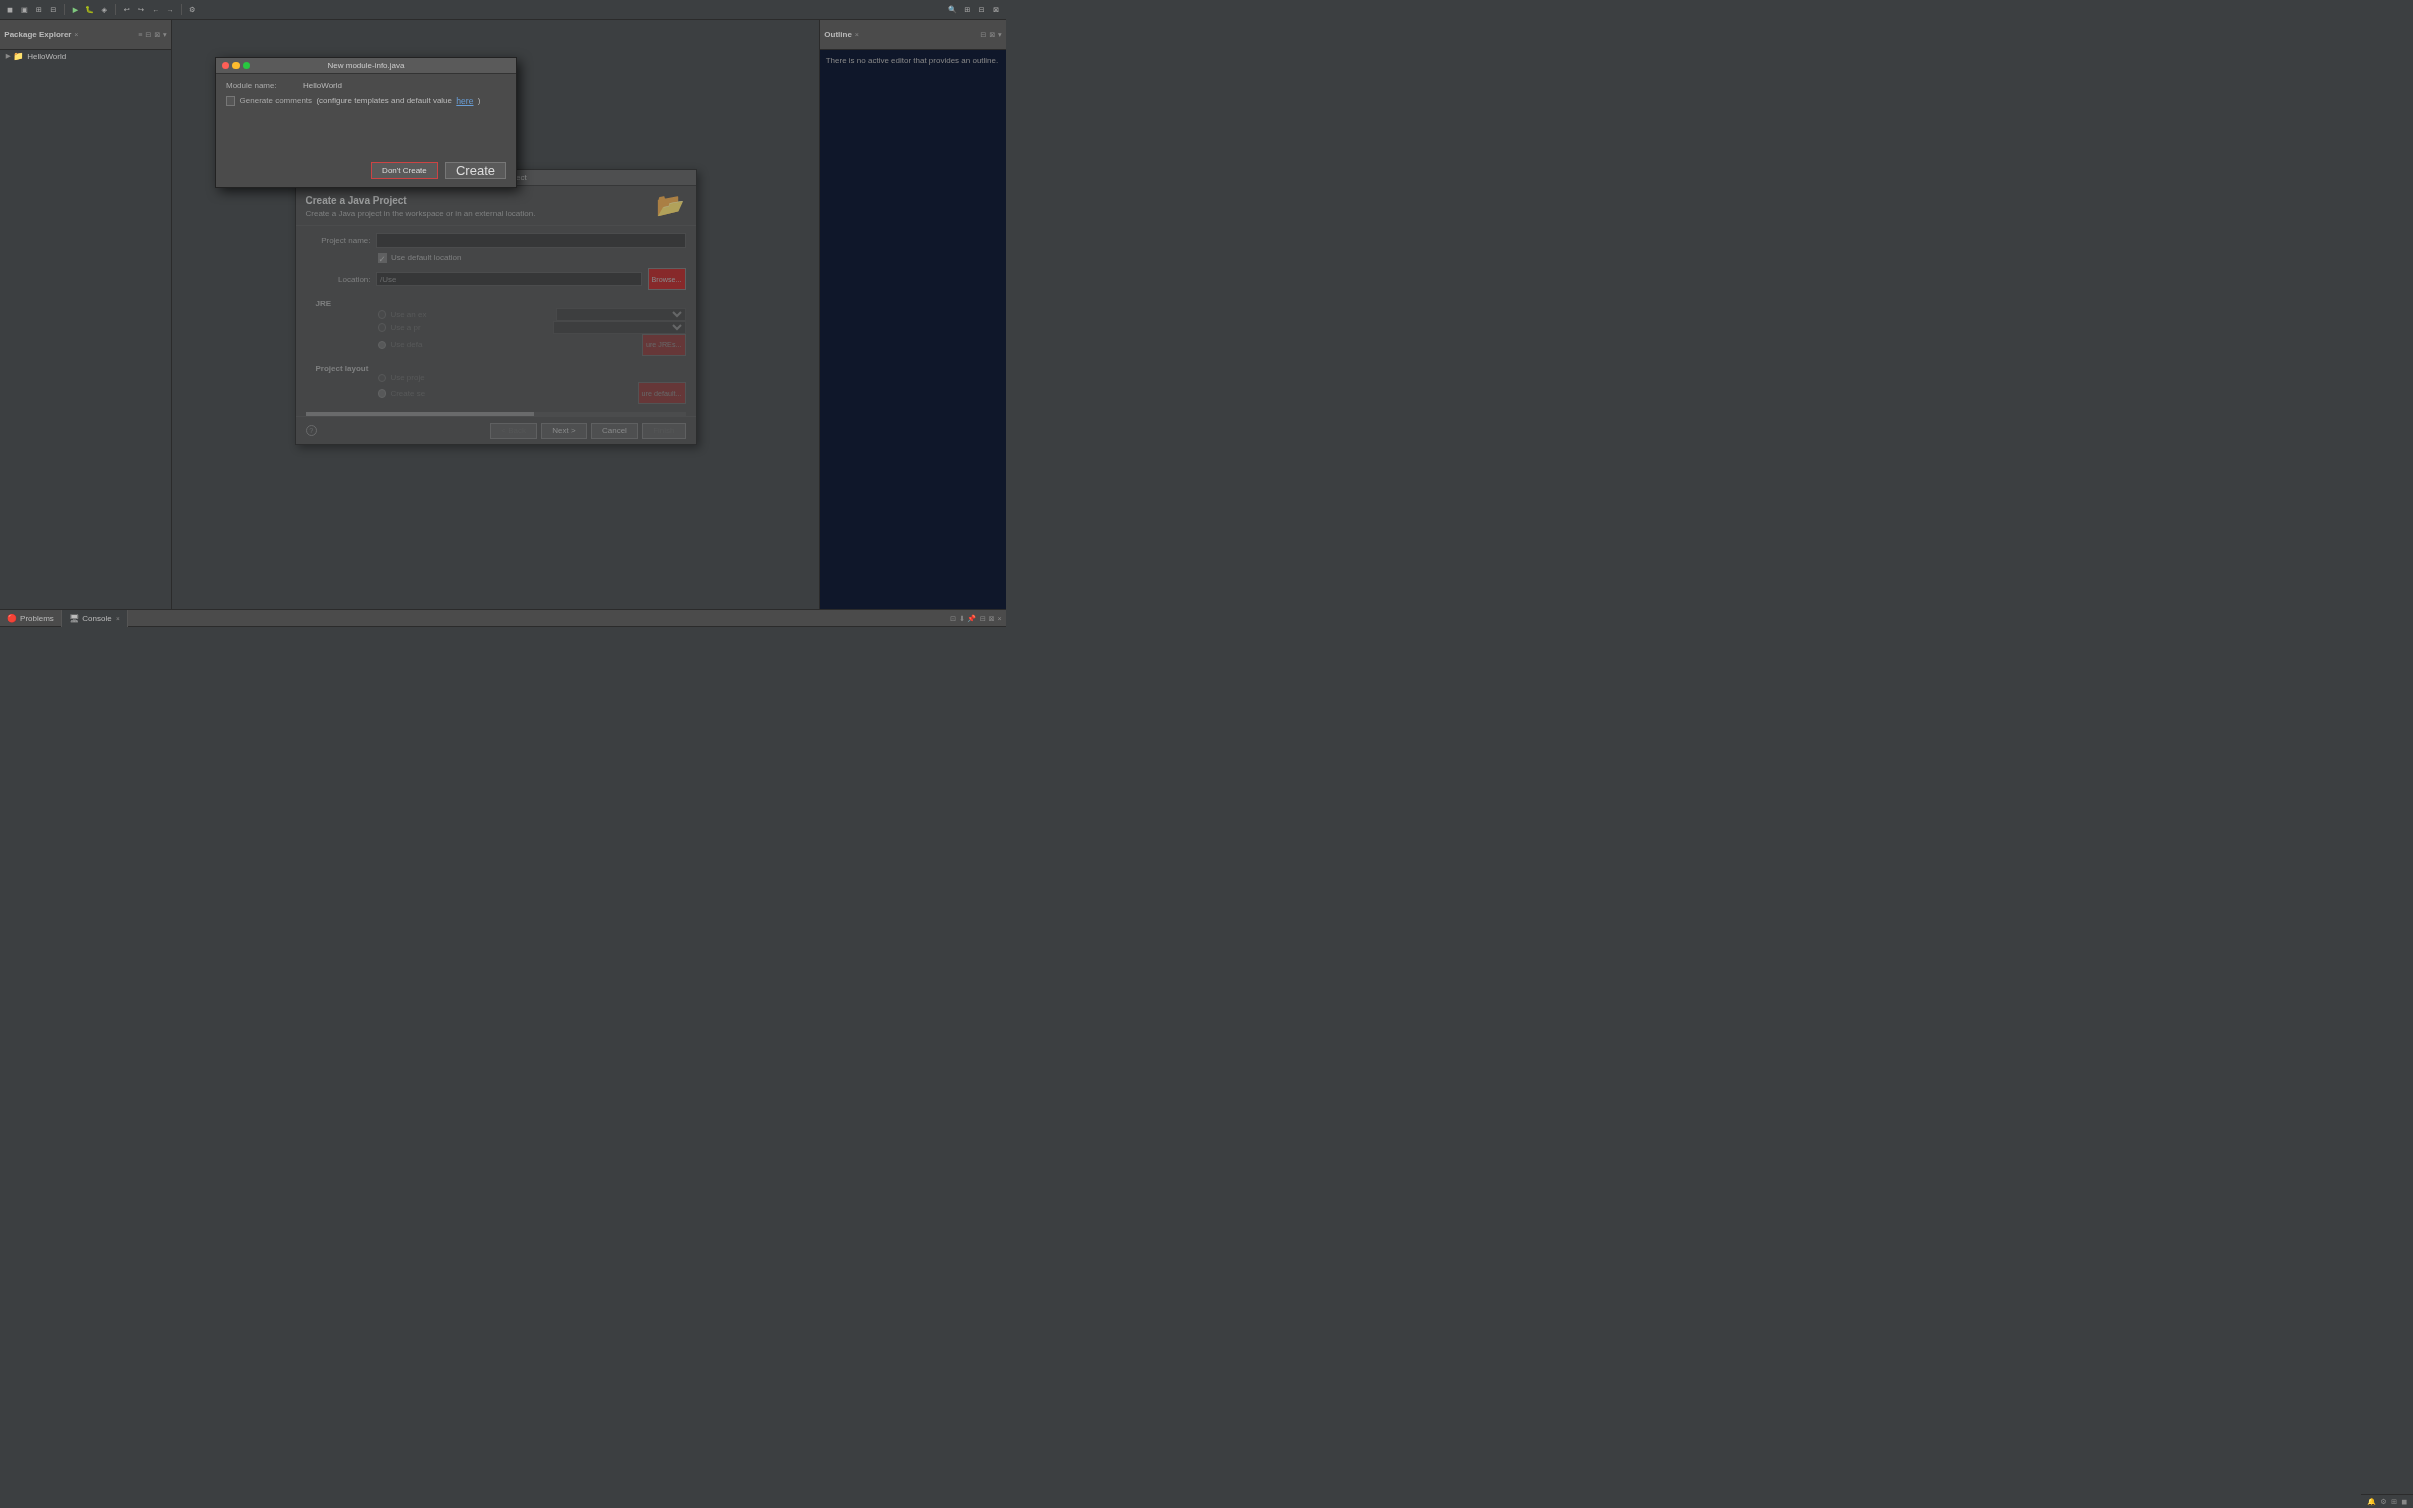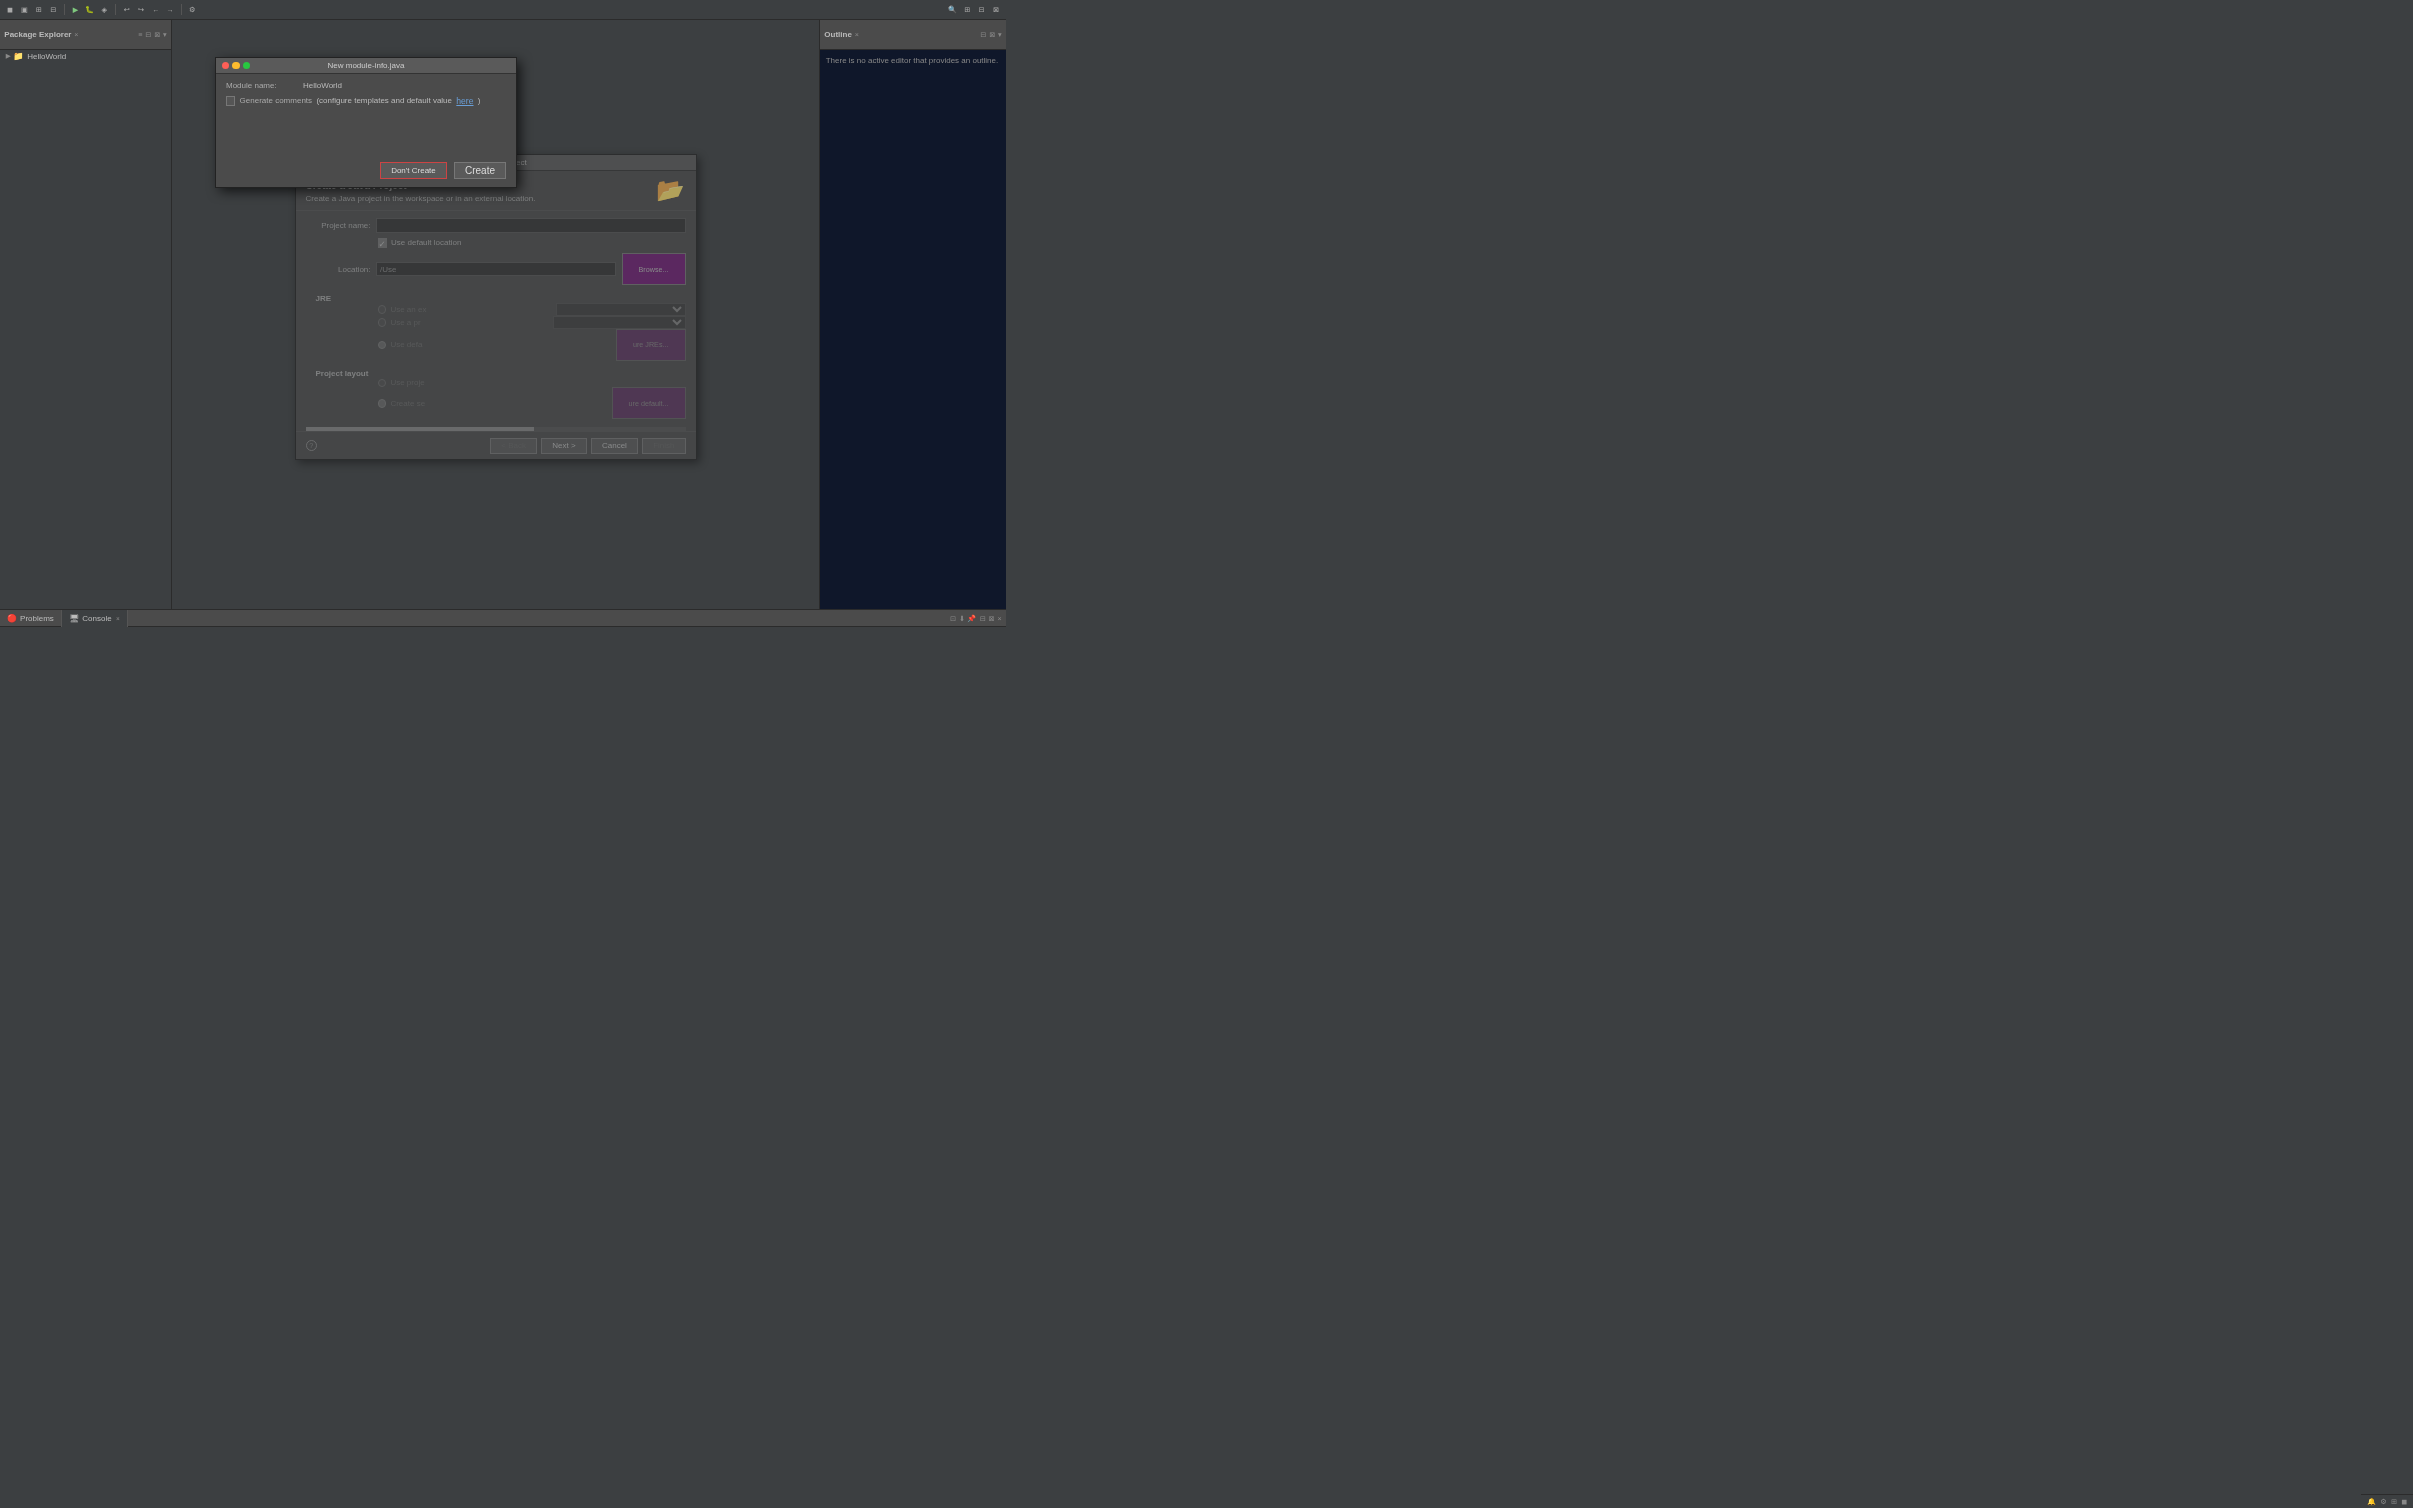--- a/index.html
+++ b/index.html
@@ -245,27 +245,27 @@
     }
     .radio.selected {
       background: #888;
       border-color: #aaa;
     }
     .radio-label {
       font-size: 8px;
       color: #888;
     }
     .btn-small {
-      height: 32px;
-      background: #701a75;
+      height: 22px;
+      background: #b91c1c;
       border: 0.7px solid #777;
       color: #bbb;
       font-size: 7.2px;
       cursor: pointer;
-      padding: 0 16px;
+      padding: 0 3px;
       white-space: nowrap;
     }
 
     .dialog-footer {
       display: flex;
       align-items: center;
       justify-content: space-between;
       padding: 5.7px 10px;
       border-top: 0.7px solid #555;
     }
@@ -418,21 +418,21 @@
       color: #ddd;
       font-size: 8px;
       cursor: pointer;
       padding: 0 10px;
     }
     .btn-create {
       height: 17px;
       background: #5a5a5a;
       border: 0.7px solid #777;
       color: #ddd;
-      font-size: 10px;
+      font-size: 13px;
       cursor: pointer;
       padding: 0 10px;
     }
 
     
     .bottom-area {
       height: 144px;
       background: #3c3f41;
       border-top: 0.7px solid #2b2b2b;
       display: flex;

